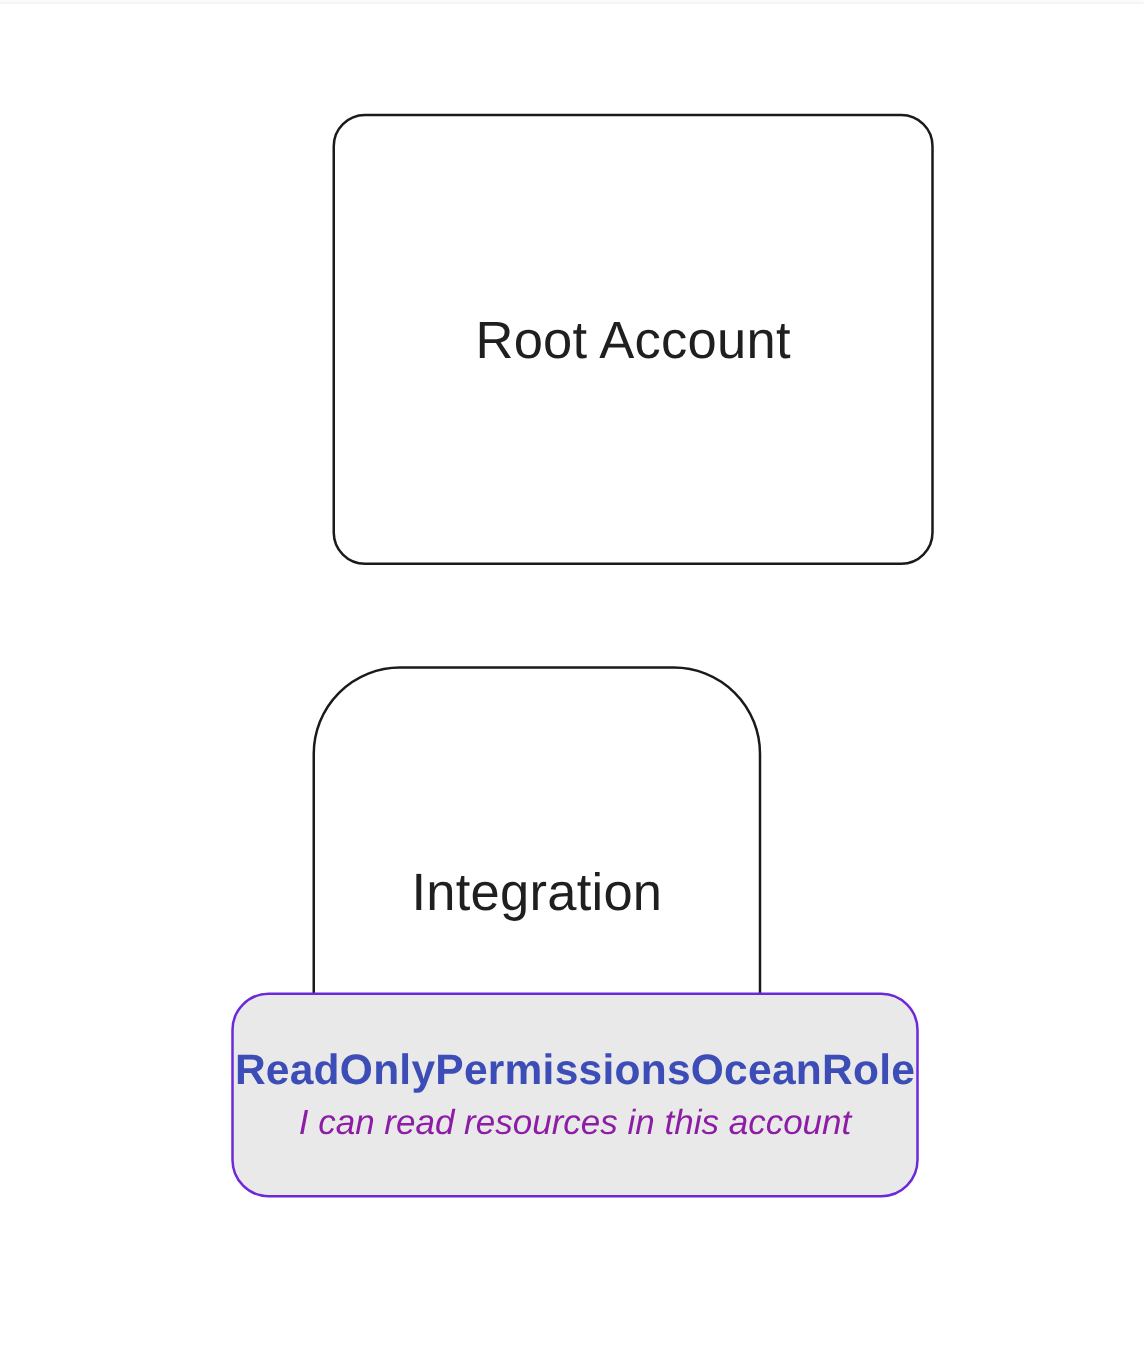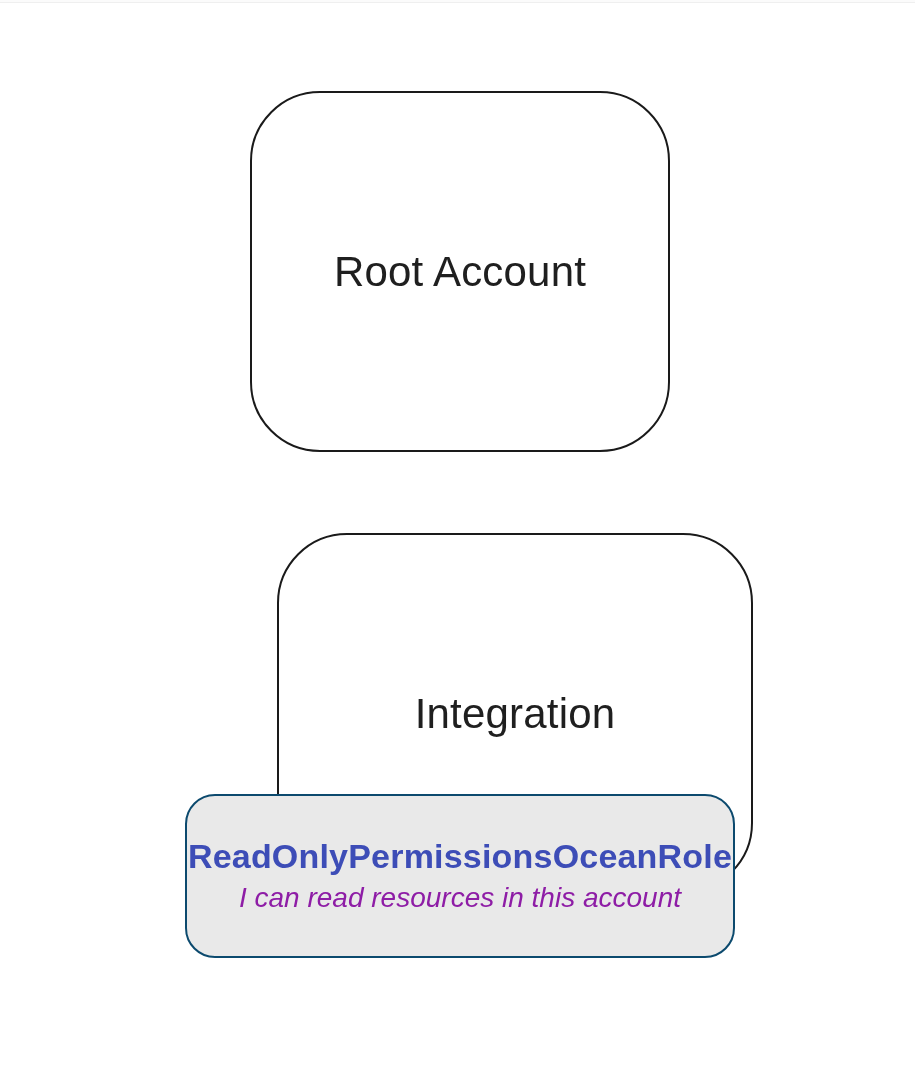--- a/index.html
+++ b/index.html
@@ -30,51 +30,51 @@
     background: #ffffff;
     border: 2px solid #1a1a1a;
     border-radius: 70px;
     display: flex;
     align-items: center;
     justify-content: center;
     text-align: center;
   }
 
   .node-root {
-    left: 250px;
+    left: 266px;
     top: 91px;
-    width: 420px;
+    width: 481px;
     height: 361px;
     z-index: 1;
+    border-radius: 26px;
   }
 
   .node-integration {
     left: 250px;
     top: 533px;
-    width: 476px;
+    width: 359px;
     height: 360px;
     z-index: 1;
-    margin-left: 27px;
   }
 
   .node-label {
     font-size: 42px;
     line-height: 61px;
     color: #1f1f1f;
     letter-spacing: 0.2px;
   }
 
   .role-badge {
     position: absolute;
     left: 185px;
     top: 794px;
     width: 550px;
     height: 164px;
     background: #e9e9e9;
-    border: 2px solid #0c4a6e;
+    border: 2px solid #6d28d9;
     border-radius: 30px;
     z-index: 2;
     display: flex;
     flex-direction: column;
     align-items: center;
     justify-content: center;
     text-align: center;
   }
 
   .role-name {

